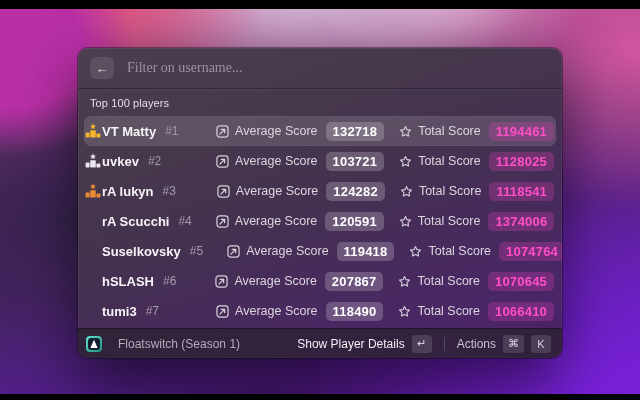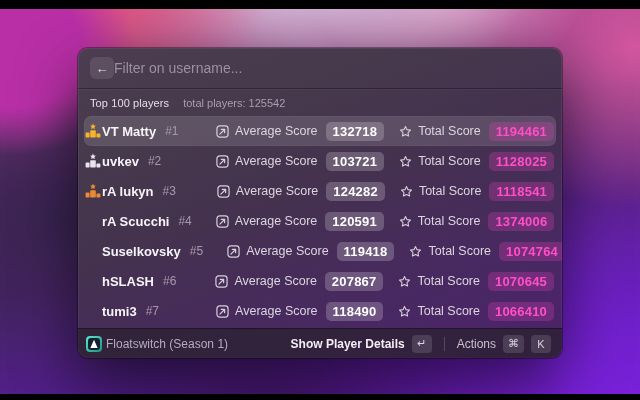--- a/index.html
+++ b/index.html
@@ -33,22 +33,22 @@
   }
 
   
   .searchbar { display:flex; align-items:center; height:40px; padding:0 12px; flex:0 0 auto; }
   .back-btn {
     width:24px; height:22px; border-radius:6px; border:none;
     background:rgba(255,255,255,0.10); color:#e9e3ec; font-size:13px;
     display:flex; align-items:center; justify-content:center; cursor:pointer; flex:0 0 auto;
   }
   .search-input {
-    flex:1; border:none; outline:none; background:transparent;
-    font-family:Liberation Sans, sans-serif; font-size:14px; color:#efeaf1; caret-color:#ff4fc7;
+    flex:1; margin-left:13px; border:none; outline:none; background:transparent;
+    font-family:Liberation Serif, serif; font-size:14px; color:#efeaf1; caret-color:#ff4fc7;
   }
   .search-input::placeholder { color:#9c90a2; opacity:1; }
   .divider-h { height:1px; background:rgba(0,0,0,0.32); box-shadow:0 1px 0 rgba(255,255,255,0.04); flex:0 0 auto; }
 
   
   .section-header { display:flex; align-items:center; height:25px; padding:2px 12px 0; flex:0 0 auto; }
   .section-title { font-size:11px; font-weight:400; color:#e3dde6; letter-spacing:.1px; }
   .section-sub   { font-size:11px; color:#a99dae; margin-left:14px; }
 
   
@@ -73,24 +73,24 @@
   .badge.avg { background:rgba(233,225,235,0.24); color:#ffffff; }
   .badge.total { background:rgba(236,64,188,0.26); color:#ff4fc7; }
   .star-gap { margin-left:15px; }
 
   
   .footer {
     flex:0 0 auto; height:30px; display:flex; align-items:center; padding:0 7px 0 8px;
     background:rgba(42,33,46,0.72); border-top:1px solid rgba(0,0,0,0.38);
   }
   .app-icon { width:16px; height:16px; flex:0 0 auto; display:flex; }
-  .app-name { font-size:12px; color:#b6abbb; margin-left:4px; }
+  .app-name { font-size:12px; color:#b6abbb; margin-left:16px; }
   .footer-right { margin-left:auto; display:flex; align-items:center; }
   .footer-btn { display:flex; align-items:center; background:transparent; border:none; cursor:pointer; padding:2px 4px; border-radius:5px; }
-  .primary-label { font-size:12px; font-weight:700; color:#f2eef4; }
+  .primary-label { font-size:12px; font-weight:400; color:#f2eef4; }
   .actions-label { font-size:12px; color:#c9bfce; }
   .key {
     min-width:20px; height:18px; padding:0 5px; margin-left:7px;
     background:rgba(255,255,255,0.13); border-radius:4px;
     display:flex; align-items:center; justify-content:center;
     font-size:11px; color:#d9d2dd;
   }
   .vdiv { width:1px; height:14px; background:rgba(255,255,255,0.18); margin:0 8px; }
 </style>
 </head>
@@ -105,21 +105,20 @@
   <div class="searchbar">
     <button class="back-btn">
       <span>←</span>
     </button>
     <input class="search-input" type="text" value="" placeholder="Filter on username..." style="">
   </div>
   <div class="divider-h"></div>
 
   <div class="section-header">
     <span class="section-title">Top 100 players</span>
-    <span class="section-sub">total players: 125542</span>
   </div>
 
   <div class="list">
       <div class="row selected">
     <span class="medal" style="color: rgb(246, 179, 43);">
       <svg viewBox="0 0 16 16" fill="currentColor">
         <path d="M8 0.6 L8.9 2.4 10.9 2.7 9.45 4.1 9.8 6.1 8 5.15 6.2 6.1 6.55 4.1 5.1 2.7 7.1 2.4 Z"></path>
         <rect x="5.2" y="7.2" width="5.6" height="7.3" rx="0.8"></rect>
         <rect x="0.6" y="9.6" width="4" height="4.9" rx="0.8"></rect>
         <rect x="11.4" y="10.6" width="4" height="3.9" rx="0.8"></rect>

